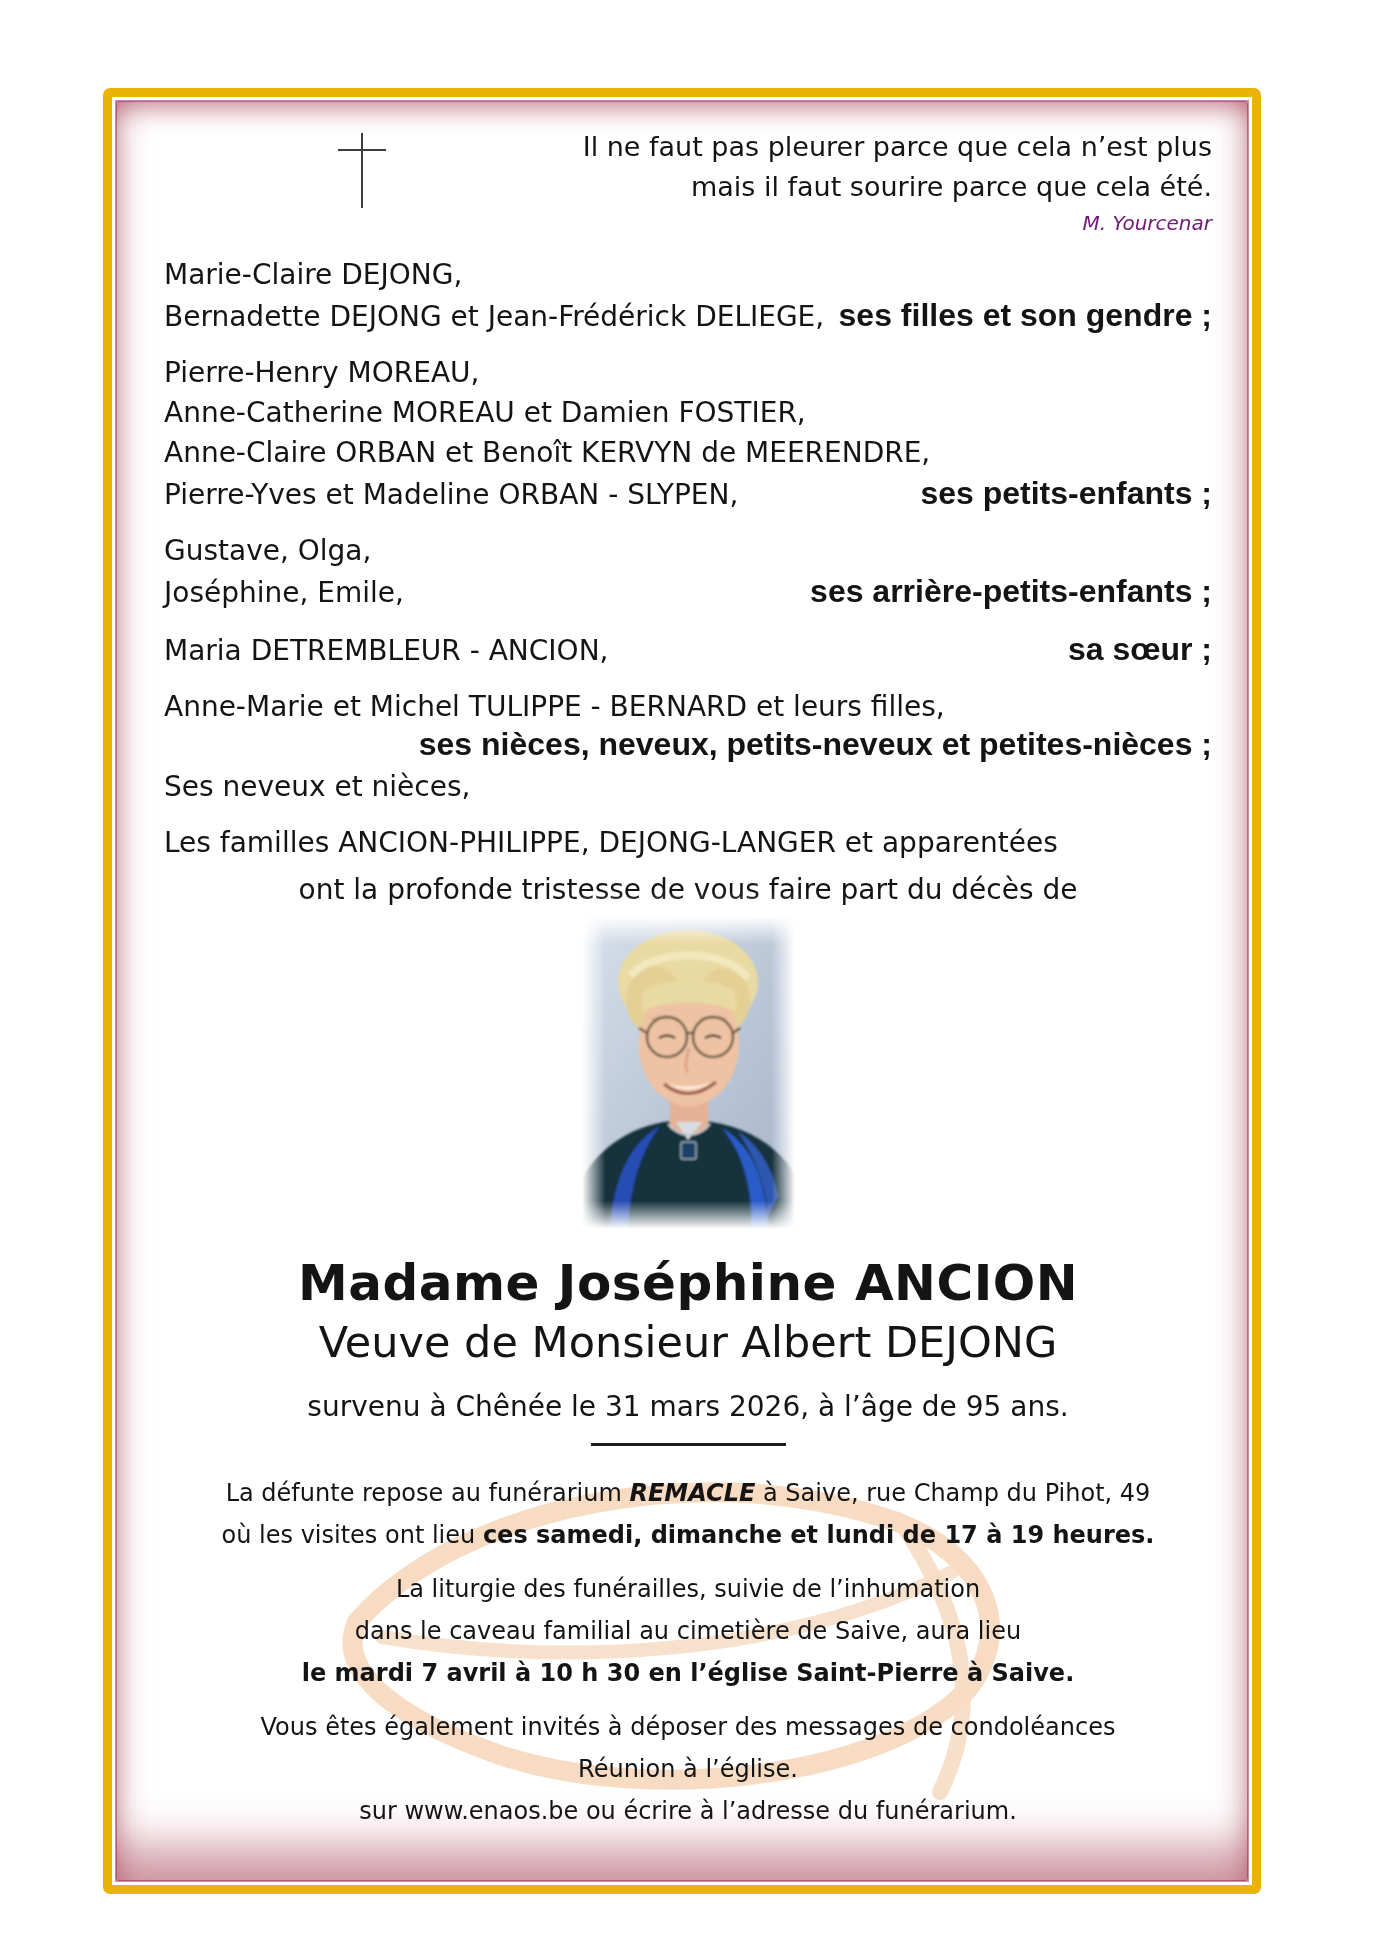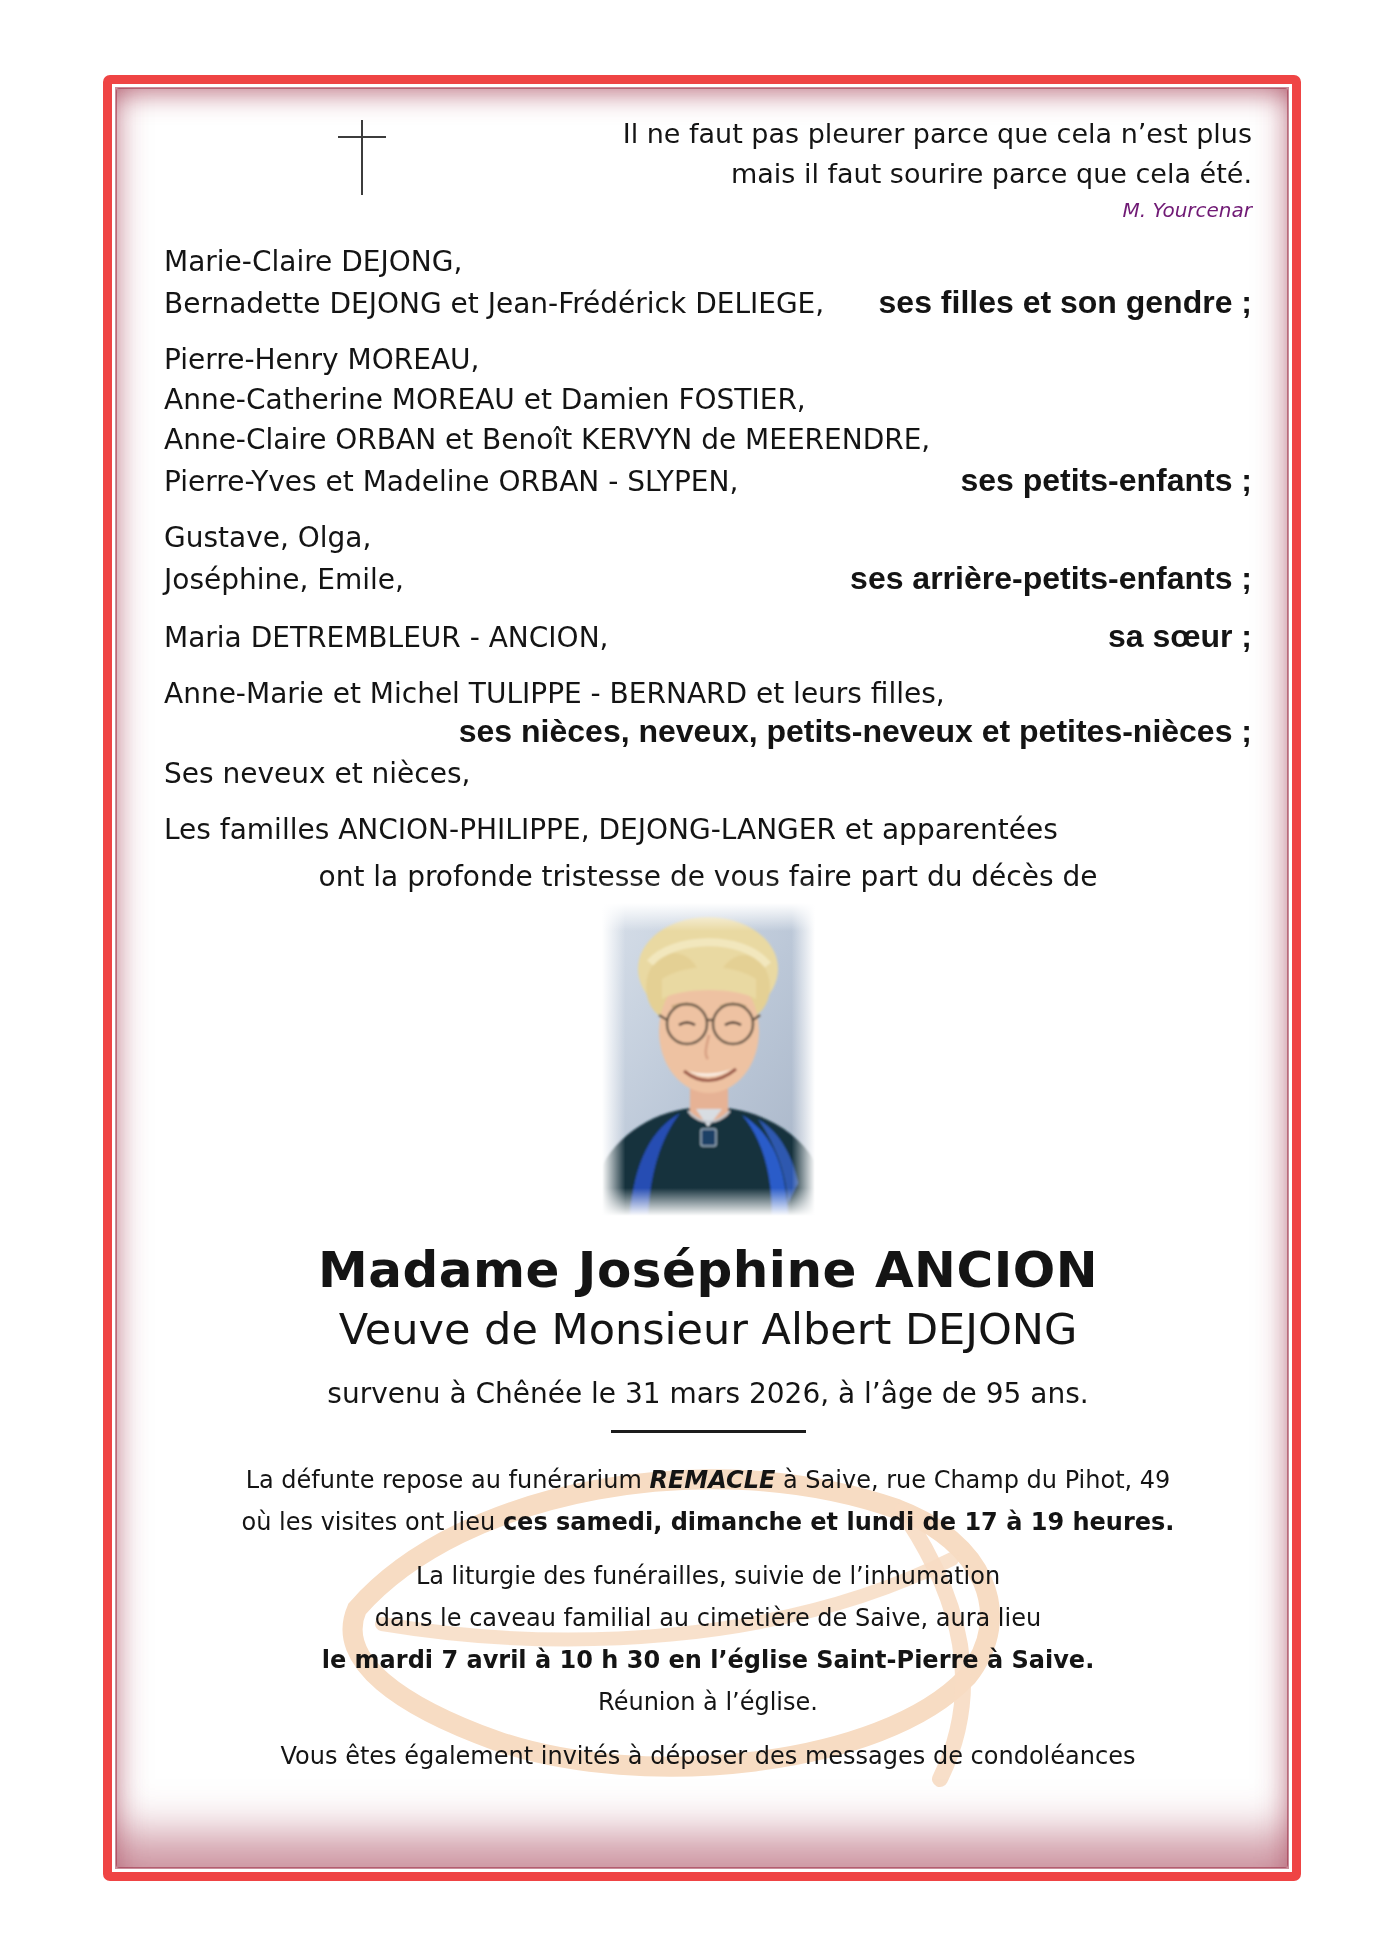--- a/index.html
+++ b/index.html
@@ -1,20 +1,20 @@
 <!DOCTYPE html>
 <html><head>
 <meta charset="utf-8">
 <style>
   html,body{margin:0;padding:0;background:#fff;}
   .page{position:relative;width:1378px;height:1949px;background:#fff;overflow:hidden;
         font-family:"DejaVu Sans",sans-serif;color:#141414;}
-  .frame{position:absolute;left:103px;top:75px;width:1140px;height:1788px;
-         border:9px solid #ef4444;border-radius:7px;
-         box-shadow: inset 0 0 0 3px #ffffff, inset 0 0 0 5px rgba(158,48,71,.55); padding-left: 40px;}
+  .frame{position:absolute;left:103px;top:88px;width:1140px;height:1788px;
+         border:9px solid #eab308;border-radius:7px;
+         box-shadow: inset 0 0 0 3px #ffffff, inset 0 0 0 5px rgba(158,48,71,.55);}
   .glow{position:absolute;inset:4px;pointer-events:none;z-index:3;border-radius:4px;
         box-shadow: inset 0 20px 24px -12px rgba(158,48,71,.55),
                     inset 0 -50px 46px -16px rgba(158,48,71,.50),
                     inset 24px 0 28px -22px rgba(158,48,71,.35),
                     inset -24px 0 28px -22px rgba(158,48,71,.35);}
   .watermark{position:absolute;left:200px;top:1365px;z-index:0;pointer-events:none;}
   .content{position:absolute;inset:0;padding:16px 40px 0 52px;z-index:1;}
   .cross{position:absolute;left:222px;top:33px;}
 
   .quote-block{text-align:right;margin-top:14px;}
@@ -185,20 +185,21 @@
       <div class="arr arr1 center">
         <span>La défunte repose au funérarium </span><span class="brand-i">REMACLE</span><span> à Saive, rue Champ du Pihot, 49</span>
       </div>
       <div class="arr center">
         <span>où les visites ont lieu </span><span class="b">ces samedi, dimanche et lundi de 17 à 19 heures.</span>
       </div>
 
       <div class="arr center blockgap">La liturgie des funérailles, suivie de l’inhumation</div>
       <div class="arr center">dans le caveau familial au cimetière de Saive, aura lieu</div>
       <div class="arr center b">le mardi 7 avril à 10 h 30 en l’église Saint-Pierre à Saive.</div>
+      <div class="arr center blockgap">Vous êtes également invités à déposer des messages de condoléances</div>
+
       <div class="arr center">Réunion à l’église.</div>
-
-      <div class="arr center blockgap">Vous êtes également invités à déposer des messages de condoléances</div>
+      <div class="arr center">sur www.enaos.be ou écrire à l’adresse du funérarium.</div>
 
     </div>
     <div class="glow"></div>
   </div>
 </div>
 
 </body></html>

